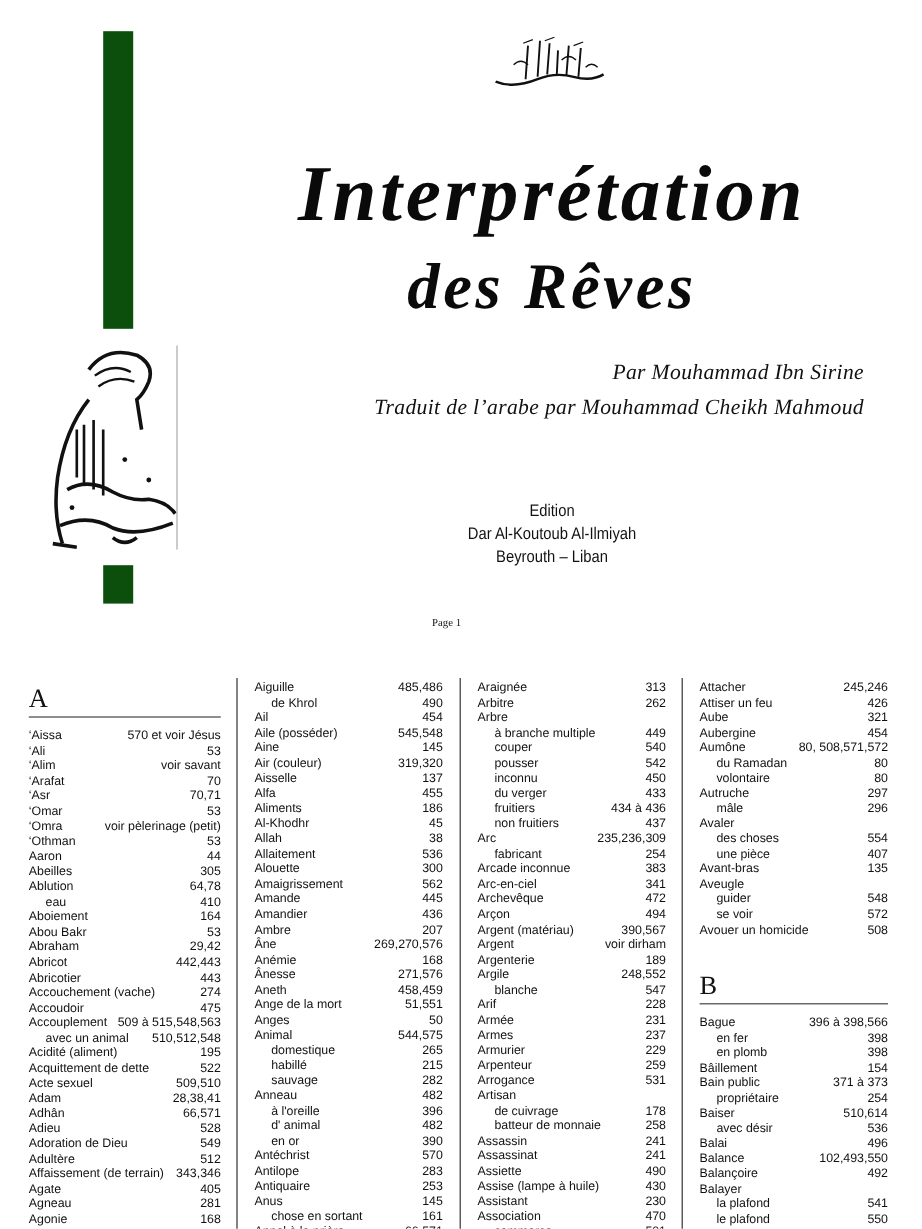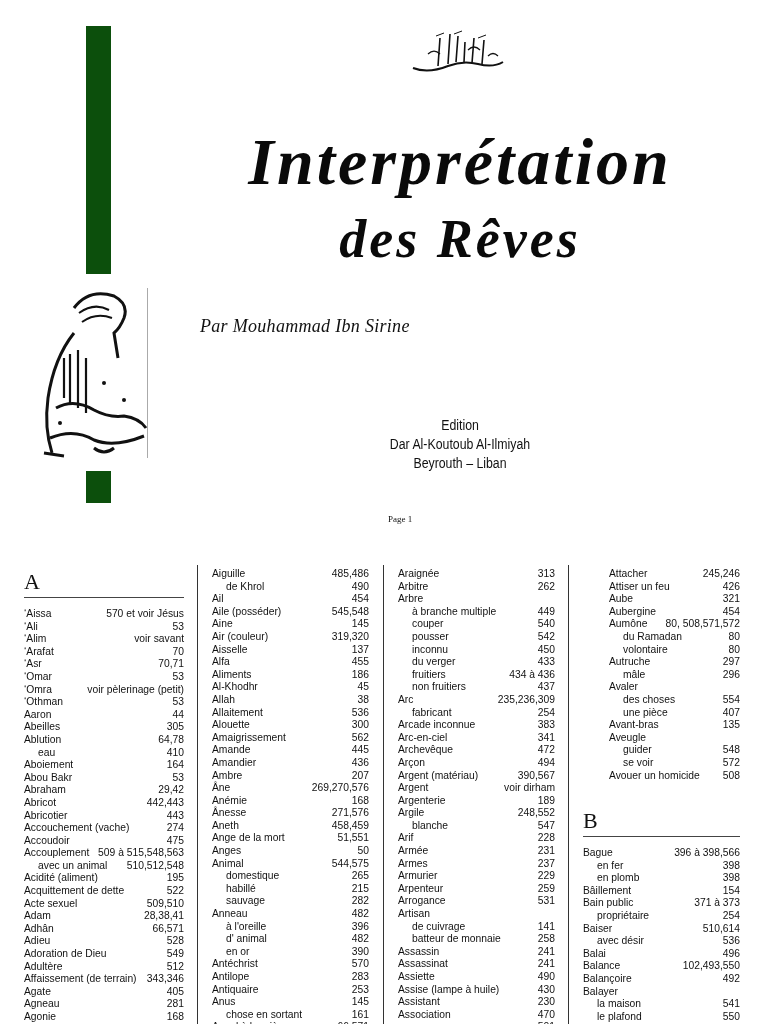--- a/index.html
+++ b/index.html
@@ -2,23 +2,23 @@
 <html><head>
 <meta charset="utf-8">
 <style>
   html, body { margin:0; padding:0; background:#ffffff; }
   body { width:768px; height:1024px; position:relative; overflow:hidden; font-family:"Liberation Sans", sans-serif; color:#111; }
   .green-bar { position:absolute; background:#0c4f0c; }
   .bismillah { position:absolute; left:408px; top:28px; width:100px; height:50px; }
   .title { position:absolute; left:200px; width:520px; text-align:center; font-family:"Liberation Serif", serif; font-style:italic; font-weight:bold; color:#0a0a0a; letter-spacing:3px; }
   .title.l1 { top:100px; font-size:66px; line-height:86px;margin-top:19px; }
   .title.l2 { top:196px; font-size:54px; line-height:86px; }
-  .credits { position:absolute; left:200px; width:520px; top:312px; text-align:left; font-family:"Liberation Serif", serif; font-style:italic; font-size:18px; line-height:29px; letter-spacing:0.3px; }
+  .credits { position:absolute; left:200px; width:520px; top:296px; text-align:right; font-family:"Liberation Serif", serif; font-style:italic; font-size:18px; line-height:29px; letter-spacing:0.3px; }
   .edition { position:absolute; left:200px; width:520px; top:416px; text-align:center; font-family:"Liberation Sans", sans-serif; font-size:14px; line-height:19px; transform:scaleX(0.88); }
-  .pagenum { position:absolute; left:388px; top:514px; font-family:"Liberation Serif", serif; font-size:9px; }
+  .pagenum { position:absolute; left:360px; top:514px; font-family:"Liberation Serif", serif; font-size:9px; }
   .calligraphy { position:absolute; left:34px; top:288px; width:115px; height:175px; }
   .vrule { position:absolute; left:147px; top:288px; width:1px; height:170px; background:#aaa; }
   .index { position:absolute; top:565px; left:0; width:768px; height:459px; }
   .col { position:absolute; top:0; height:470px; font-size:10.3px; line-height:12.6px; }
   .col.sep { border-left:1px solid #333; }
   .letter { font-family:"Liberation Serif", serif; font-size:22px; line-height:26px; margin:4px 0 2px 0; }
   .letter-rule { border-top:1px solid #444; margin-bottom:10px; }
   .row { display:flex; justify-content:space-between; white-space:nowrap; }
   .row .term { transform-origin:left; }
   .row.sub .term { padding-left:14px; }
@@ -35,20 +35,21 @@
   <path d="M30 38 L32 10 M40 36 L42 6 M48 34 L50 8 M56 34 L57 14 M64 35 L66 10 M74 36 L76 12" stroke="#111" stroke-width="1.6" fill="none"></path>
   <path d="M20 26 q6 -6 12 0 M60 22 q6 -6 12 0 M80 28 q5 -5 10 0" stroke="#111" stroke-width="1.2" fill="none"></path>
   <path d="M28 8 l8 -3 M46 6 l8 -3 M70 10 l8 -3" stroke="#111" stroke-width="1" fill="none"></path>
 </svg>
 
 <div class="title l1">Interprétation</div>
 <div class="title l2">des Rêves</div>
 
 <div class="credits">
   <div>Par Mouhammad Ibn Sirine</div>
+  <div>Traduit de l’arabe par Mouhammad Cheikh Mahmoud</div>
 </div>
 
 <div class="edition">
   <div>Edition</div>
   <div>Dar Al-Koutoub Al-Ilmiyah</div>
   <div>Beyrouth – Liban</div>
 </div>
 
 <div class="pagenum">Page 1</div>
 
@@ -469,21 +470,21 @@
         <div class="row">
           <span class="term">Arrogance</span>
           <span class="pages">531</span>
         </div>
         <div class="row">
           <span class="term">Artisan</span>
           <span class="pages"></span>
         </div>
         <div class="row sub">
           <span class="term">de cuivrage</span>
-          <span class="pages">141</span>
+          <span class="pages">178</span>
         </div>
         <div class="row sub">
           <span class="term">batteur de monnaie</span>
           <span class="pages">258</span>
         </div>
         <div class="row">
           <span class="term">Assassin</span>
           <span class="pages">241</span>
         </div>
         <div class="row">
@@ -507,21 +508,21 @@
           <span class="pages">470</span>
         </div>
         <div class="row sub">
           <span class="term">commerce</span>
           <span class="pages">501</span>
         </div>
       </div>
   </div>
 
   <div class="col sep" style="left:568px; width:172px; padding-left:14px; box-sizing:border-box;">
-    <div id="col4-list" style="margin-top:3px;margin-left:26px;">
+    <div id="col4-list" style="margin-top:3px;">
         <div class="row">
           <span class="term">Attacher</span>
           <span class="pages">245,246</span>
         </div>
         <div class="row">
           <span class="term">Attiser un feu</span>
           <span class="pages">426</span>
         </div>
         <div class="row">
           <span class="term">Aube</span>
@@ -629,21 +630,21 @@
         </div>
         <div class="row">
           <span class="term">Balançoire</span>
           <span class="pages">492</span>
         </div>
         <div class="row">
           <span class="term">Balayer</span>
           <span class="pages"></span>
         </div>
         <div class="row sub">
-          <span class="term">la maison</span>
+          <span class="term">la plafond</span>
           <span class="pages">541</span>
         </div>
         <div class="row sub">
           <span class="term">le plafond</span>
           <span class="pages">550</span>
         </div>
       </div>
   </div>
 </div>
 

